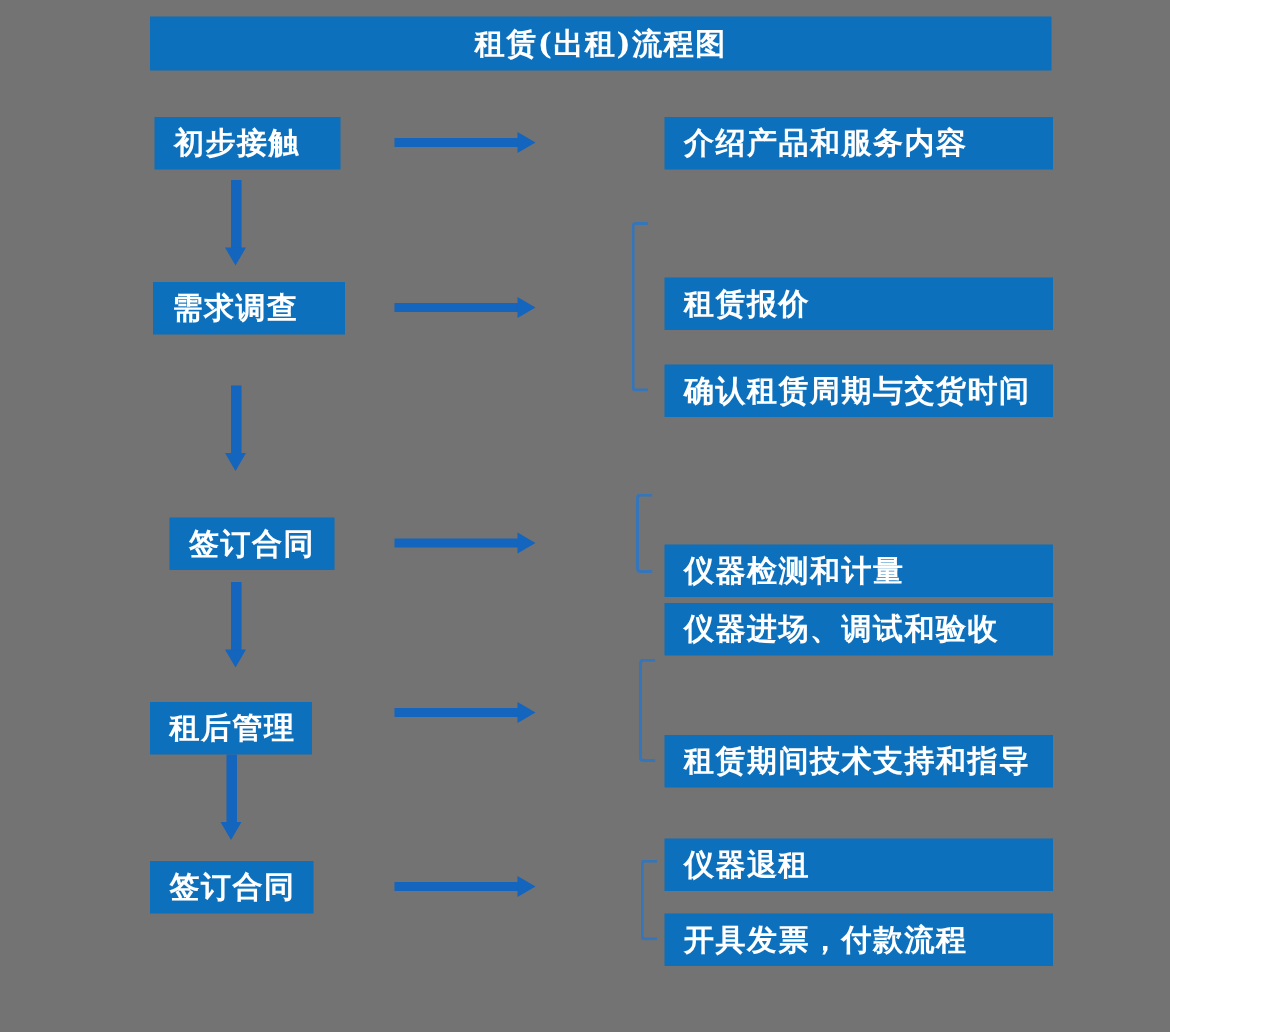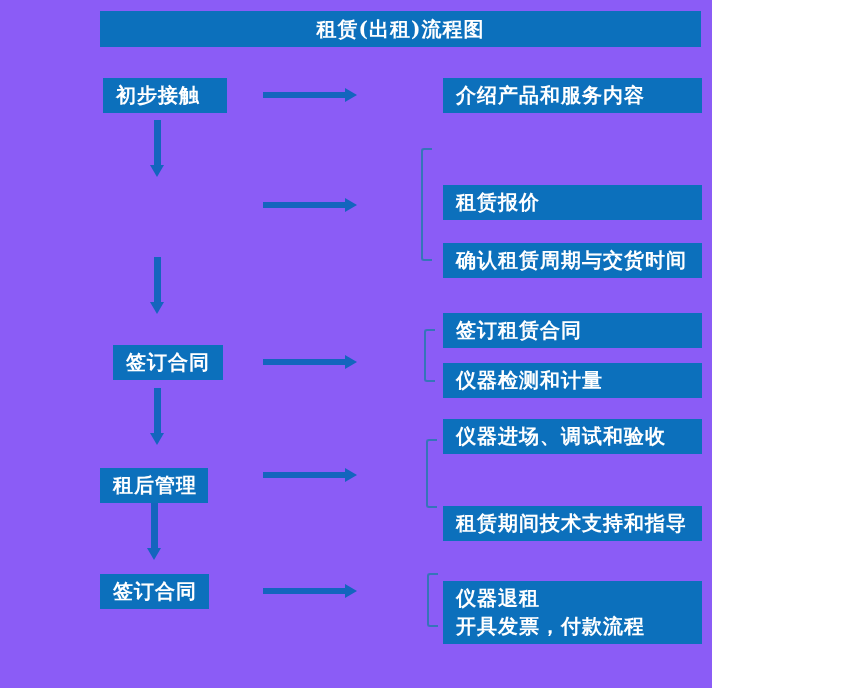--- a/index.html
+++ b/index.html
@@ -1,17 +1,17 @@
 <!DOCTYPE html>
 <html style="--box: #0c70bc; --arrow: #1465be; --bracket: #3575b9; --text: #ffffff; --bg: #ffffff;"><head>
 <meta charset="utf-8">
 <style>
   html,body { margin:0; padding:0; background:#ffffff; }
   .canvas {
-    position:relative; width:712px; height:688px; background:#8b5cf6;
+    position:relative; width:780px; height:688px; background:#737373;
     font-family:"DejaVu Serif","Liberation Serif",serif; font-weight:bold;
     overflow:hidden;
   }
   .title-bar {
     position:absolute; left:100px; top:11px; width:601px; height:36px;
     background:var(--box,#0c70bc); color:var(--text,#ffffff);
     display:flex; align-items:center; justify-content:center;
     font-size:20px; letter-spacing:1px; box-sizing:border-box;
   }
   .box {
@@ -58,20 +58,23 @@
 <body>
 
 <div class="canvas">
 
   <div class="title-bar">
     <span>租赁(出租)流程图</span>
   </div>
 
   <div class="box left-box" style="left:103px; top:78px;  width:124px;">
       <span>初步接触</span>
+    </div>
+  <div class="box left-box" style="left:102px; top:188px; width:128px;">
+      <span>需求调查</span>
     </div>
   <div class="box left-box" style="left:103px; top:345px; width:110px;margin-left:10px;">
       <span>签订合同</span>
     </div>
   <div class="box left-box" style="left:100px; top:468px; width:108px;">
       <span>租后管理</span>
     </div>
   <div class="box left-box" style="left:100px; top:574px; width:109px;">
       <span>签订合同</span>
     </div>
@@ -121,32 +124,29 @@
 
   <div class="box right-box" style="top:78px;">
       <span>介绍产品和服务内容</span>
     </div>
   <div class="box right-box" style="top:185px;">
       <span>租赁报价</span>
     </div>
   <div class="box right-box" style="top:243px;">
       <span>确认租赁周期与交货时间</span>
     </div>
-  <div class="box right-box" style="top:313px;">
-      <span>签订租赁合同</span>
-    </div>
   <div class="box right-box" style="top:363px;">
       <span>仪器检测和计量</span>
     </div>
-  <div class="box right-box" style="top:419px;">
+  <div class="box right-box" style="top:402px;">
       <span>仪器进场、调试和验收</span>
     </div>
-  <div class="box right-box" style="top:490px;margin-top:16px;">
+  <div class="box right-box" style="top:490px;">
       <span>租赁期间技术支持和指导</span>
     </div>
-  <div class="box right-box" style="top:581px;">
+  <div class="box right-box" style="top:559px;">
       <span>仪器退租</span>
     </div>
   <div class="box right-box" style="top:609px;text-align:right;">
       <span>开具发票，付款流程</span>
     </div>
 
 </div>
 
 </body></html>

